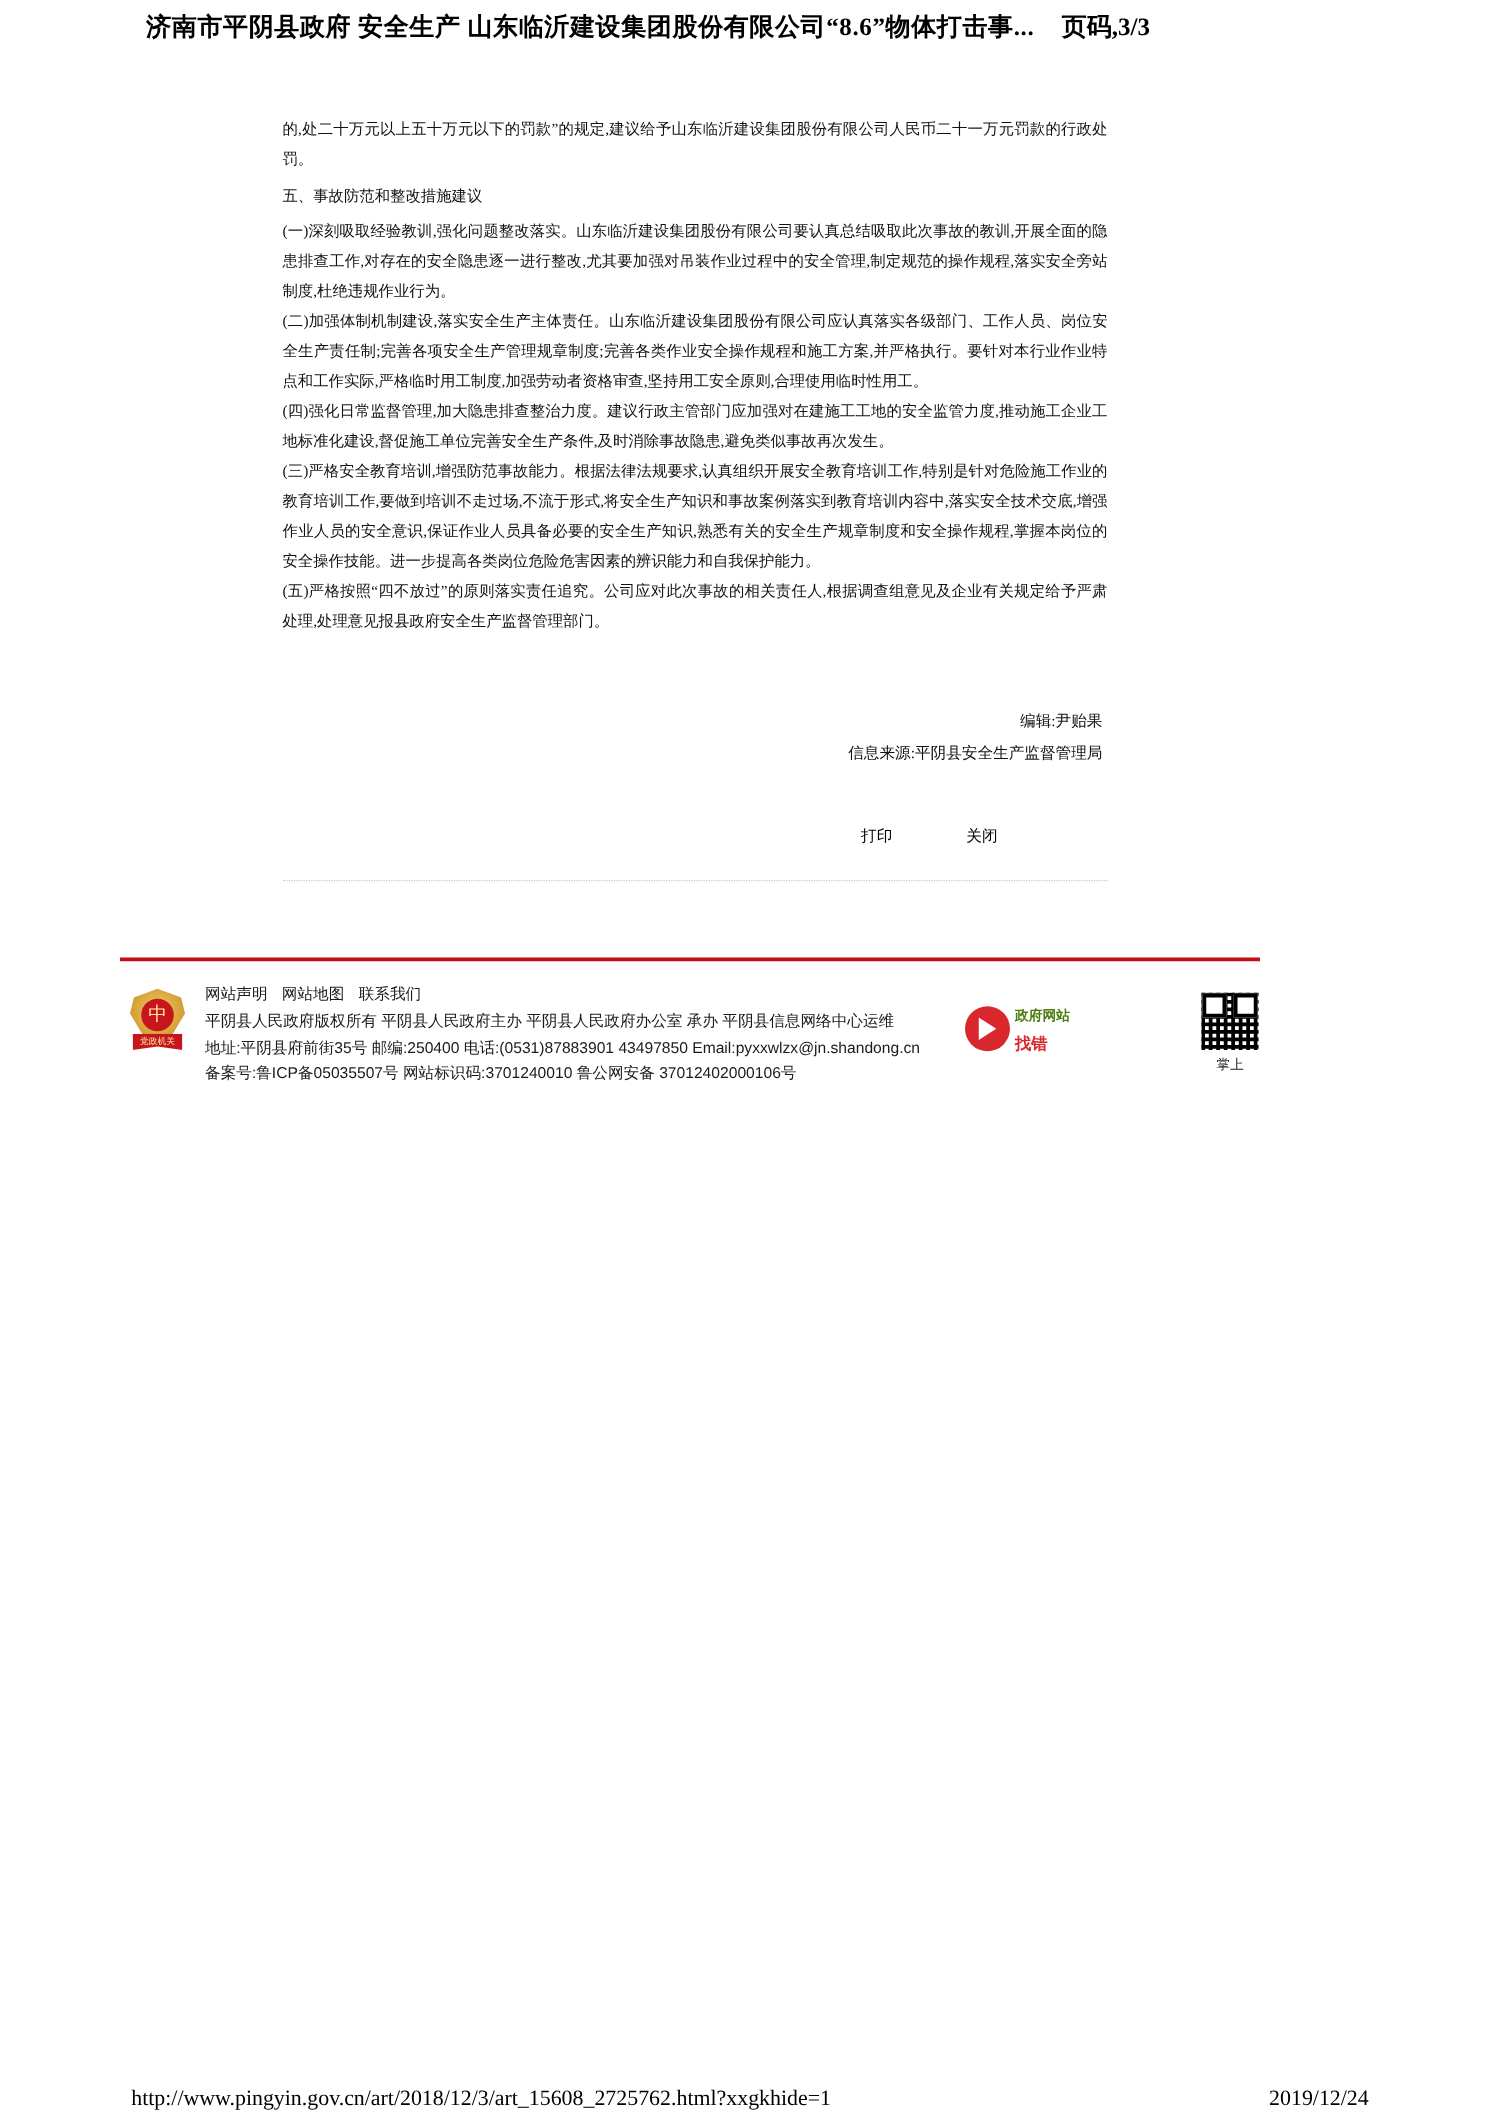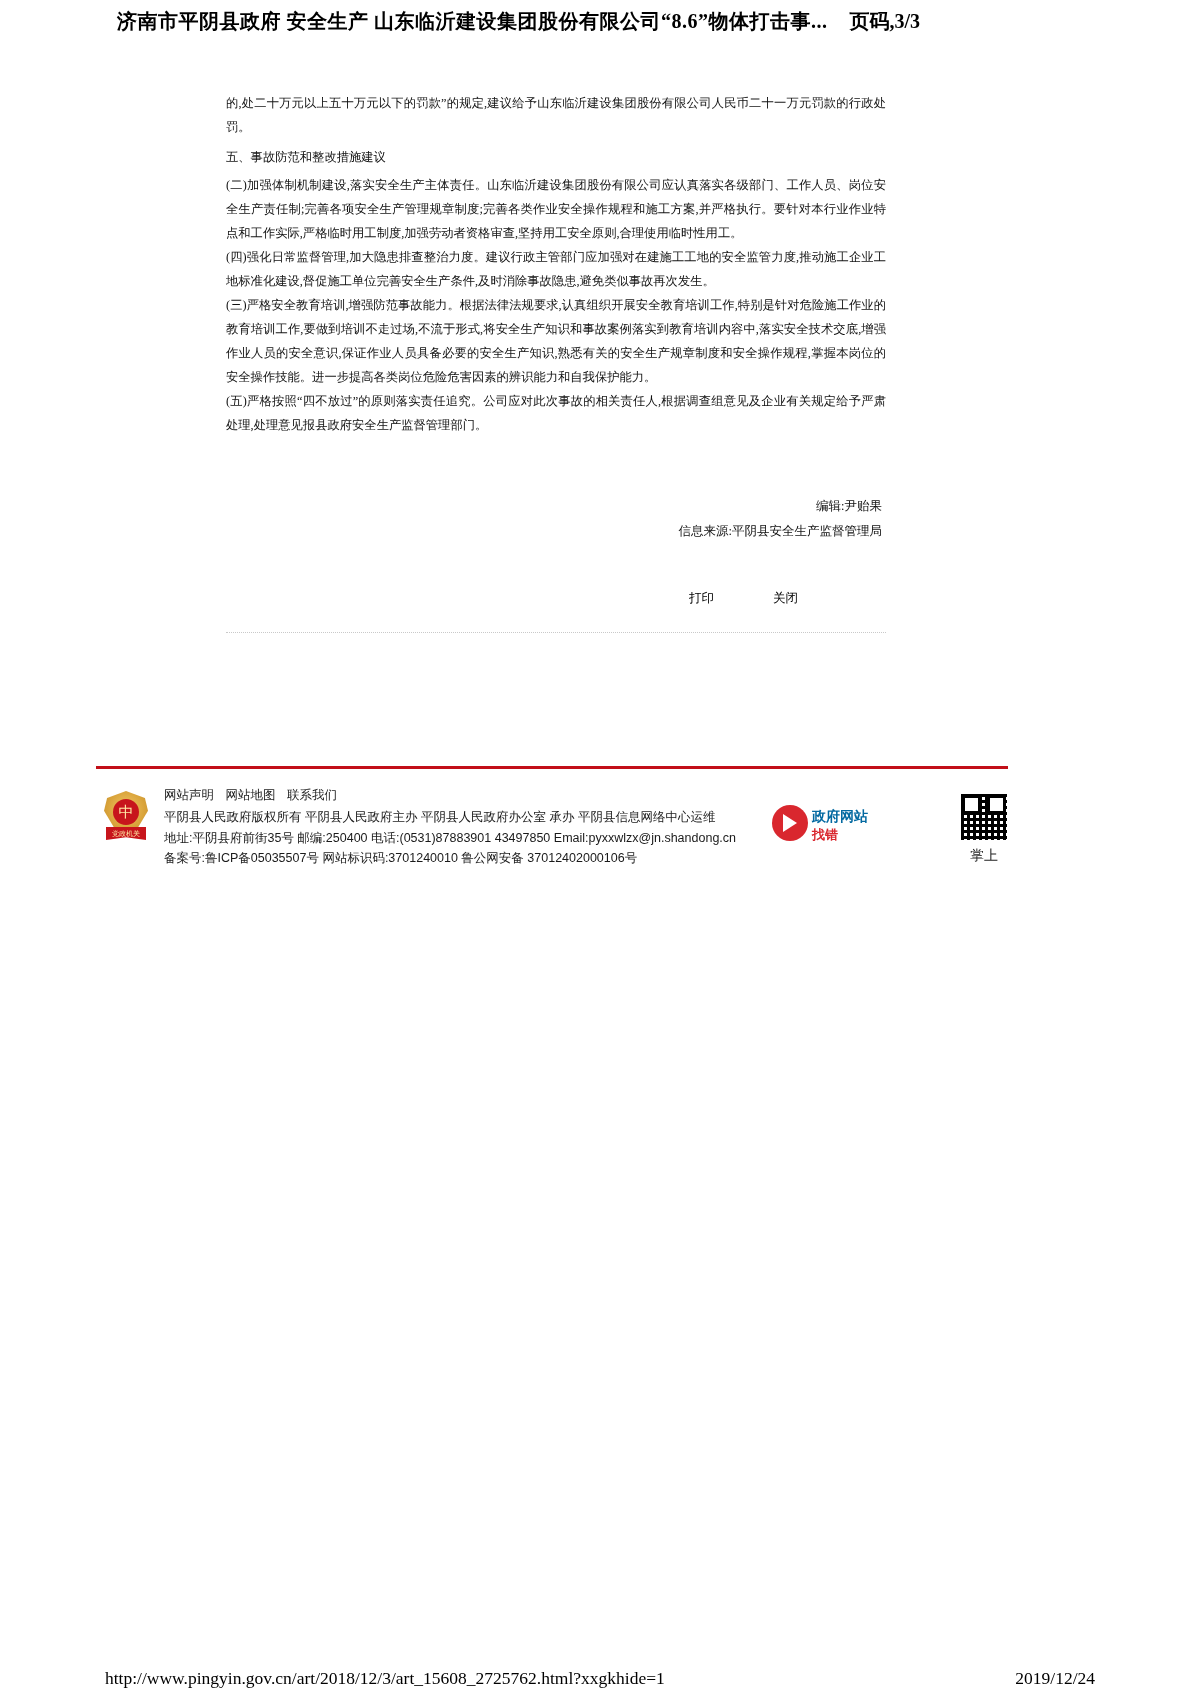--- a/index.html
+++ b/index.html
@@ -195,22 +195,22 @@
     position: absolute;
     left: 11px; top: 9px;
     width: 0; height: 0;
     border-left: 14px solid #fff;
     border-top: 9px solid transparent;
     border-bottom: 9px solid transparent;
   }
   .gov-seal .t1 {
     position: absolute;
     left: 40px; top: 2px;
-    font-size: 14px;
-    color: #0369a1;
+    font-size: 11px;
+    color: #4d7c0f;
     font-family: "Liberation Sans", sans-serif;
     font-weight: bold;
   }
   .gov-seal .t2 {
     position: absolute;
     left: 40px; top: 21px;
     font-size: 13px;
     color: #d9272e;
     font-family: "Liberation Sans", sans-serif;
     font-weight: bold;
@@ -239,24 +239,24 @@
   .qr:before, .qr:after {
     content: "";
     position: absolute;
     width: 13px; height: 13px;
     border: 3px solid #000;
     background: #fff;
   }
   .qr:before { left: 1px; top: 1px; }
   .qr:after { right: 1px; top: 1px; }
   .qr-label {
-    font-size: 14px;
+    font-size: 11px;
     margin-top: 3px;
     color: #1a1a1a;
-    font-family: Liberation Sans, sans-serif;
+    font-family: Liberation Serif, serif;
     white-space: nowrap;
   }
 
   
   .print-footer {
     position: absolute;
     bottom: 28px;
     left: 0;
     width: 1199px;
     font-family: "Liberation Serif", serif;
@@ -278,20 +278,21 @@
 
 <div class="print-header">
   <span class="title">济南市平阴县政府  安全生产  山东临沂建设集团股份有限公司“8.6”物体打击事...</span>
   <span class="pageno">页码,3/3</span>
 </div>
 
 <div class="page">
   <div class="doc-col">
     <p class="p-cont">的,处二十万元以上五十万元以下的罚款”的规定,建议给予山东临沂建设集团股份有限公司人民币二十一万元罚款的行政处罚。</p>
     <p class="p-head">五、事故防范和整改措施建议</p>
+    <p class="p-indent">(一)深刻吸取经验教训,强化问题整改落实。山东临沂建设集团股份有限公司要认真总结吸取此次事故的教训,开展全面的隐患排查工作,对存在的安全隐患逐一进行整改,尤其要加强对吊装作业过程中的安全管理,制定规范的操作规程,落实安全旁站制度,杜绝违规作业行为。</p>
     <p class="p-indent">(二)加强体制机制建设,落实安全生产主体责任。山东临沂建设集团股份有限公司应认真落实各级部门、工作人员、岗位安全生产责任制;完善各项安全生产管理规章制度;完善各类作业安全操作规程和施工方案,并严格执行。要针对本行业作业特点和工作实际,严格临时用工制度,加强劳动者资格审查,坚持用工安全原则,合理使用临时性用工。</p>
     <p class="p-indent">(四)强化日常监督管理,加大隐患排查整治力度。建议行政主管部门应加强对在建施工工地的安全监管力度,推动施工企业工地标准化建设,督促施工单位完善安全生产条件,及时消除事故隐患,避免类似事故再次发生。</p>
     <p class="p-indent">(三)严格安全教育培训,增强防范事故能力。根据法律法规要求,认真组织开展安全教育培训工作,特别是针对危险施工作业的教育培训工作,要做到培训不走过场,不流于形式,将安全生产知识和事故案例落实到教育培训内容中,落实安全技术交底,增强作业人员的安全意识,保证作业人员具备必要的安全生产知识,熟悉有关的安全生产规章制度和安全操作规程,掌握本岗位的安全操作技能。进一步提高各类岗位危险危害因素的辨识能力和自我保护能力。</p>
     <p>(五)严格按照“四不放过”的原则落实责任追究。公司应对此次事故的相关责任人,根据调查组意见及企业有关规定给予严肃处理,处理意见报县政府安全生产监督管理部门。</p>
 
     <div class="sig">
       <div>编辑:尹贻果</div>
       <div>信息来源:平阴县安全生产监督管理局</div>
     </div>
 

